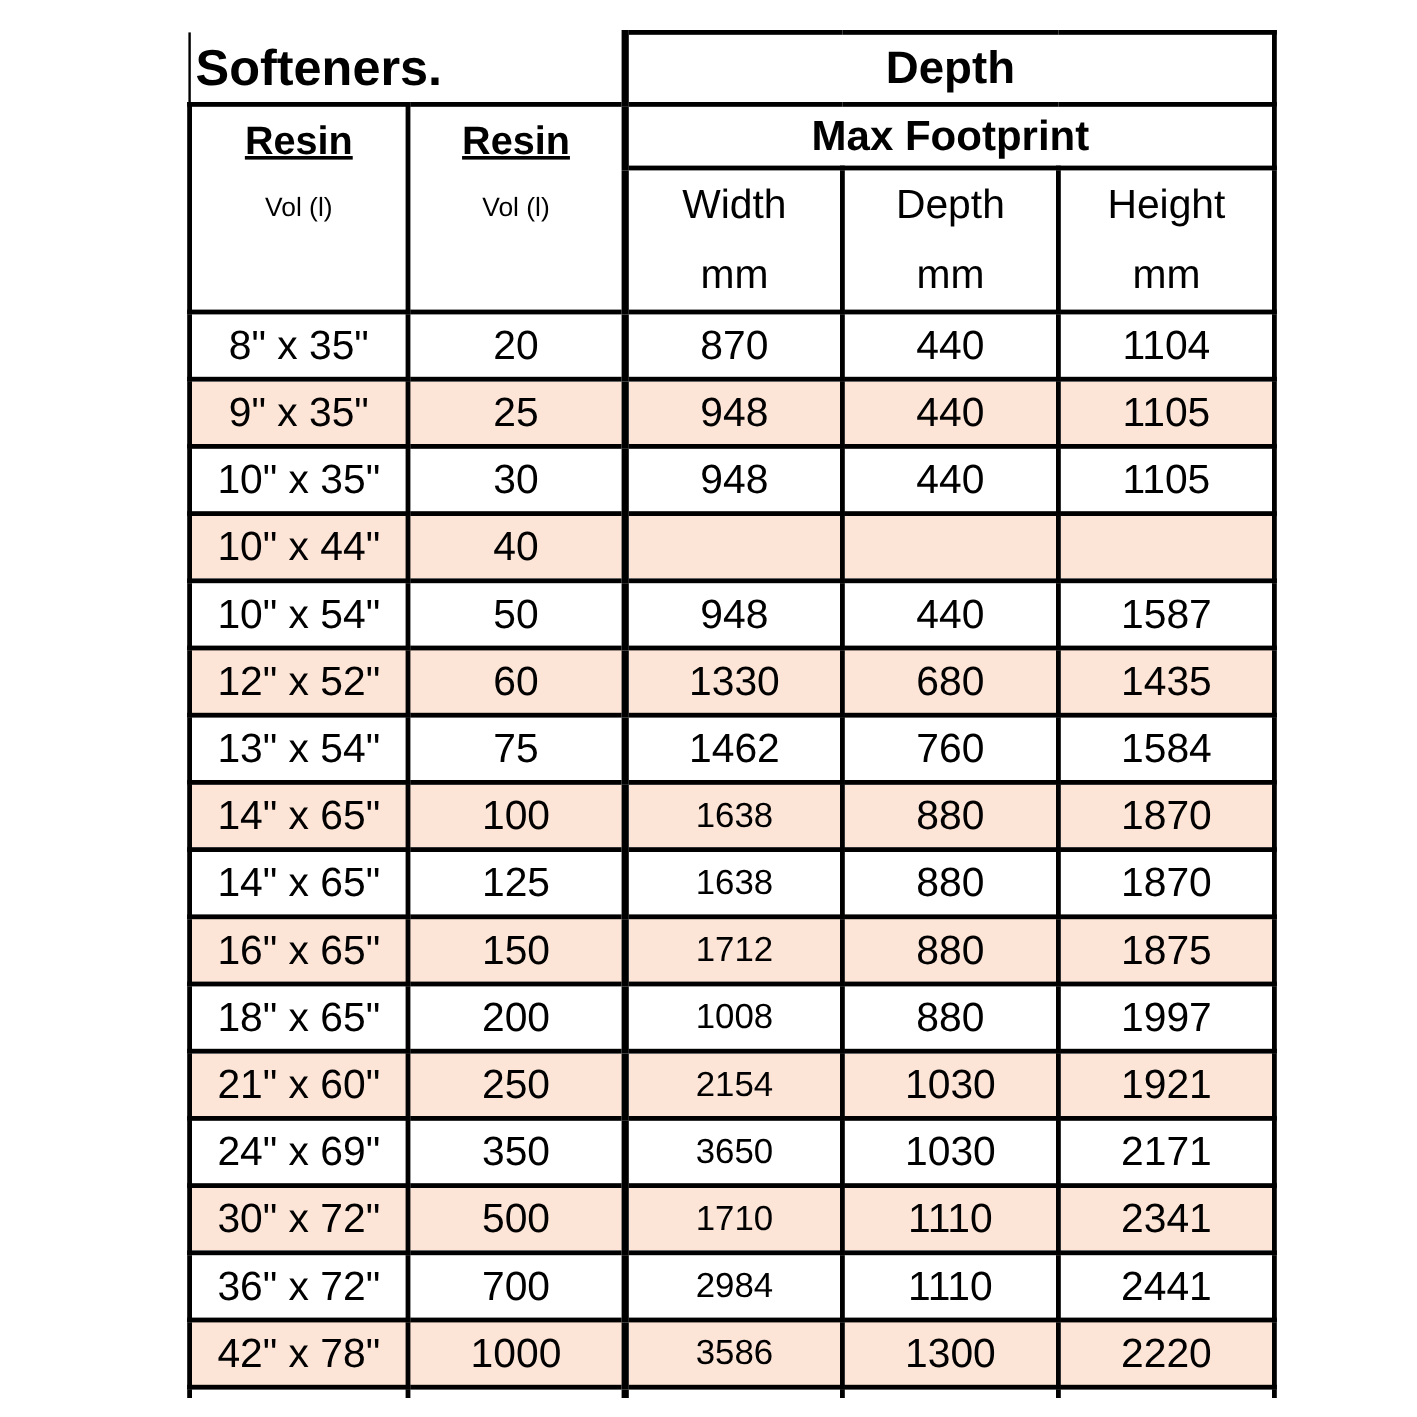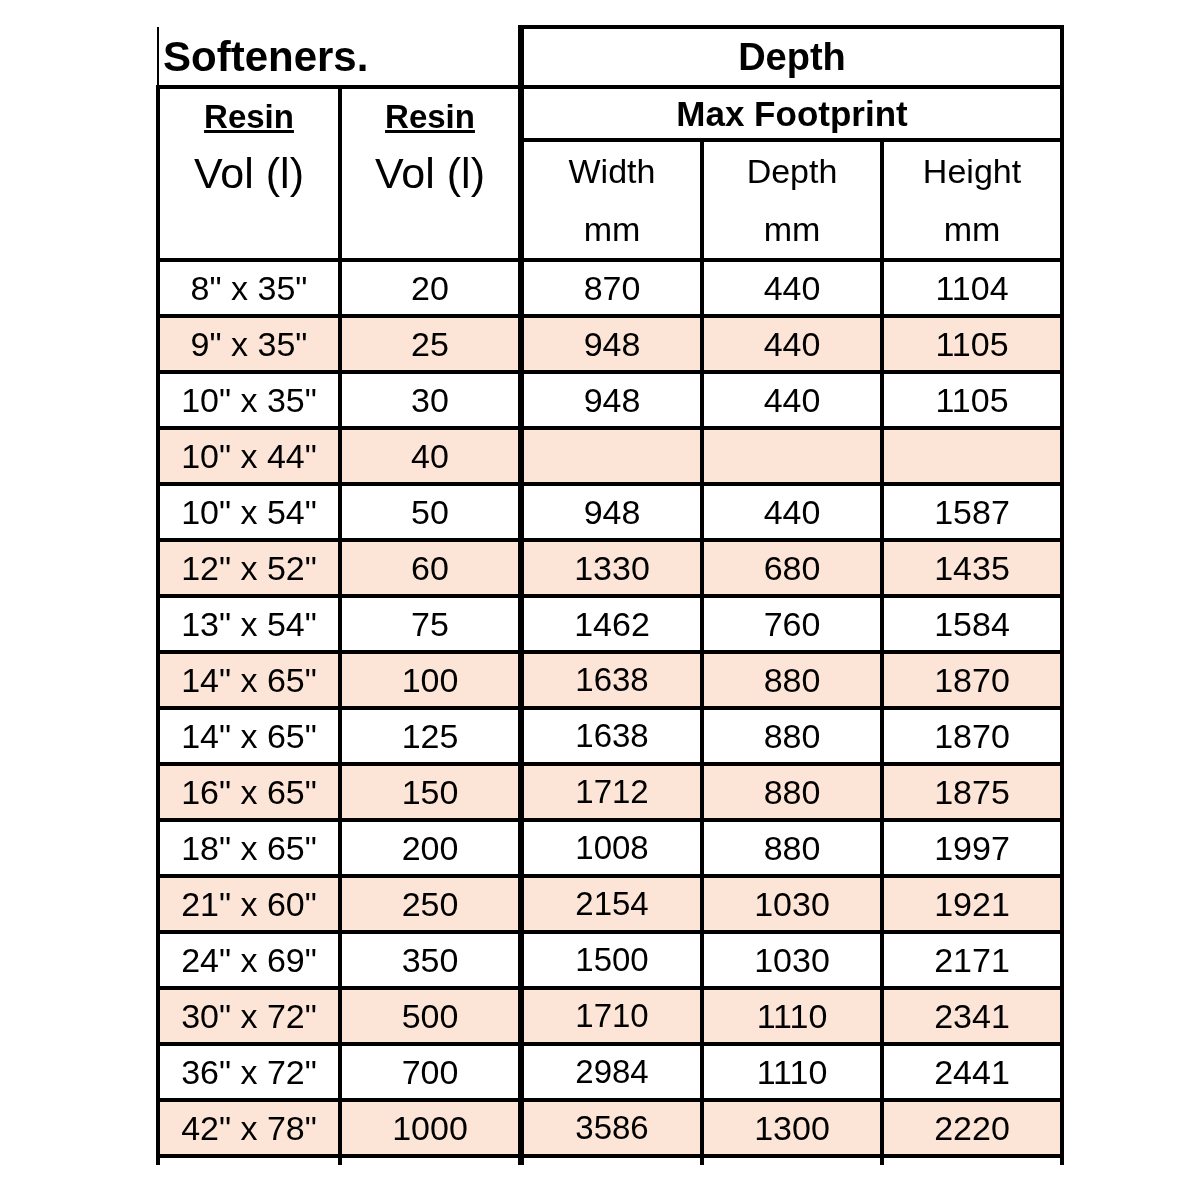--- a/index.html
+++ b/index.html
@@ -64,29 +64,29 @@
     font-size: 35px;
   }
   td.resin-head { vertical-align: top; }
   td.resin-head .l1 {
     font-weight: bold;
     font-size: 33px;
     line-height: 56px;
     text-decoration: underline;
   }
   td.resin-head .l2 {
-    font-size: 43px;
+    font-size: 22px;
     line-height: 56px;
   }
   td.dim-head div {
     font-size: 34px;
     line-height: 58px;
   }
   tr.data-row td { font-size: 34px; }
-  tr.data-row td.big { font-size: 33px; }
+  tr.data-row td.big { font-size: 29px; }
   tr.shaded td { background: var(--shaded); }
 
   tr.stub-row td {
     border-bottom: none;
     background: #ffffff;
   }
 </style>
 </head>
 <body>
 
@@ -216,21 +216,21 @@
       <tr class="data-row shaded">
     <td class="grid">21" x 60"</td>
     <td class="grid">250</td>
     <td class="grid sep big">2154</td>
     <td class="grid">1030</td>
     <td class="grid">1921</td>
   </tr>
       <tr class="data-row">
     <td class="grid">24" x 69"</td>
     <td class="grid">350</td>
-    <td class="grid sep big">1500</td>
+    <td class="grid sep big">3650</td>
     <td class="grid">1030</td>
     <td class="grid">2171</td>
   </tr>
       <tr class="data-row shaded">
     <td class="grid">30" x 72"</td>
     <td class="grid">500</td>
     <td class="grid sep big">1710</td>
     <td class="grid">1110</td>
     <td class="grid">2341</td>
   </tr>

